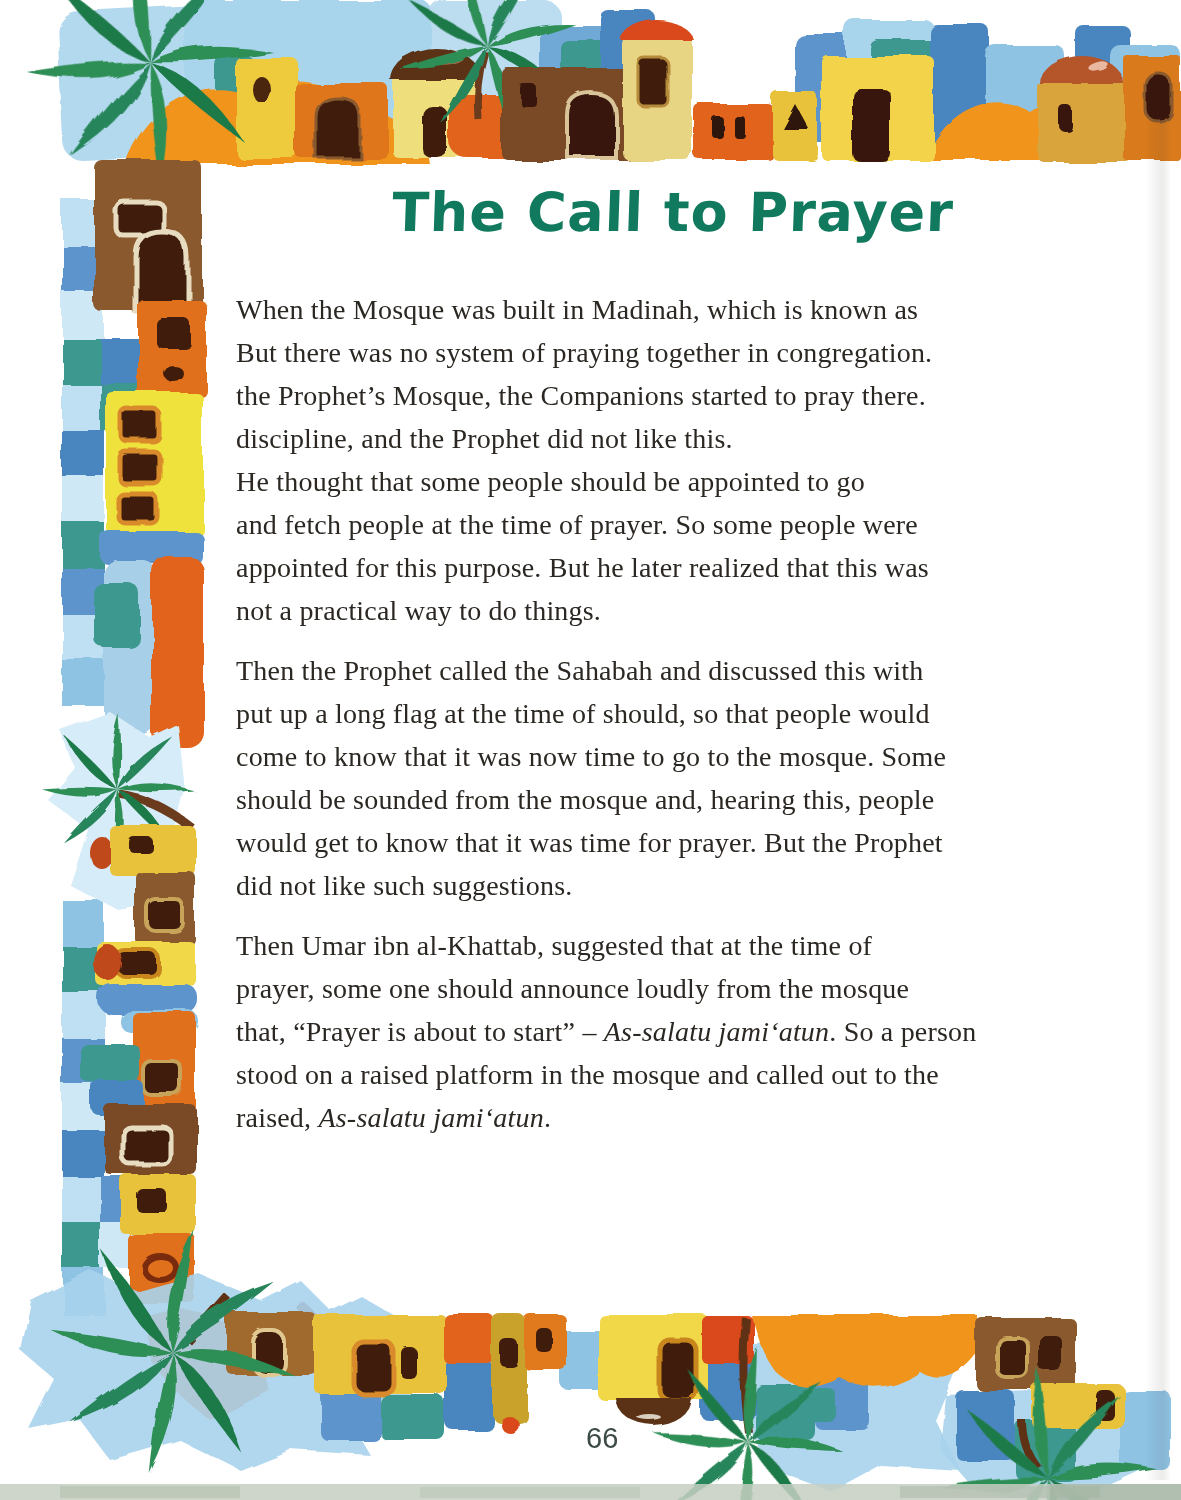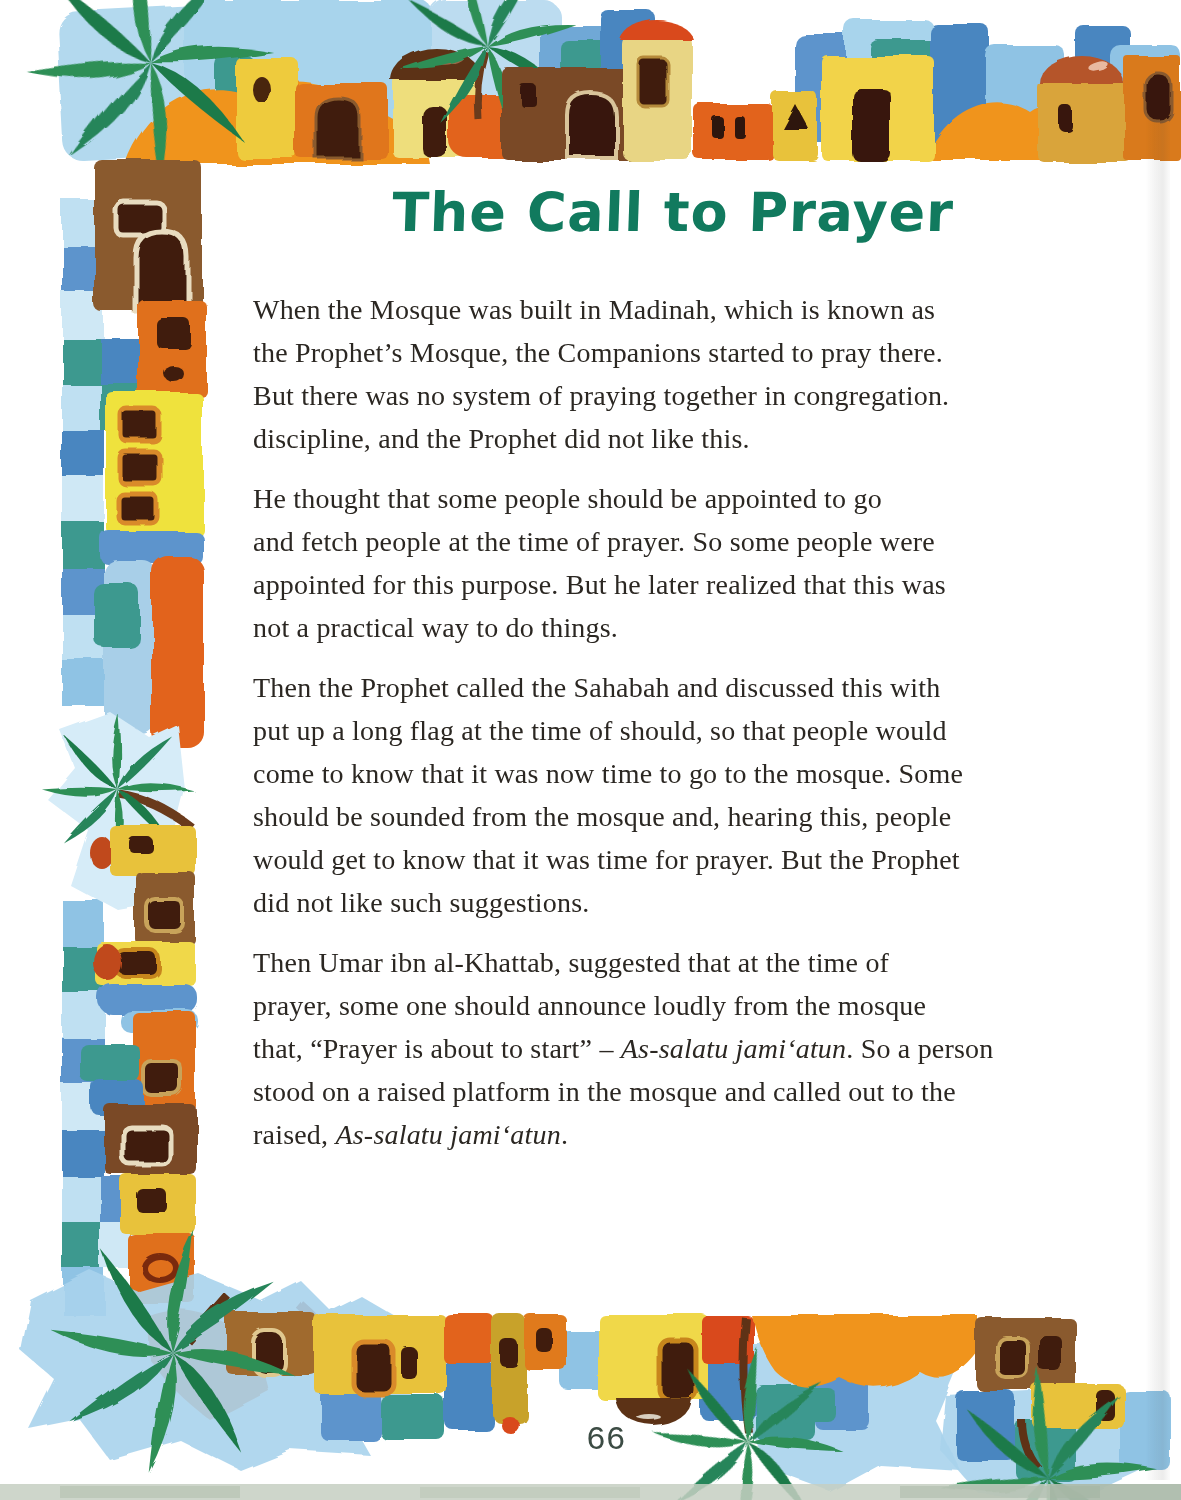--- a/index.html
+++ b/index.html
@@ -3,26 +3,26 @@
 <meta charset="utf-8">
 <style>
   html,body{margin:0;padding:0;background:#ffffff;}
   .page{position:relative;width:1181px;height:1500px;background:#ffffff;overflow:hidden;
         font-family:"Liberation Serif","DejaVu Serif",serif;}
   .border-art{position:absolute;left:0;top:0;width:1181px;height:1500px;z-index:0;}
   .content{position:absolute;left:236px;top:172px;width:874px;z-index:2;}
   .title{font-family:"DejaVu Sans",sans-serif;font-weight:700;font-size:54px;line-height:82px;
          color:#117a5e;text-align:center;letter-spacing:1px;margin:0 0 34px 0;transform:skewX(-2deg);}
   .body-text{color:#2b2722;font-size:28px;line-height:43px;letter-spacing:0.2px;}
-  .para{margin:17px;}
+  .para{margin:0;}
   .para.gap{margin-bottom:17px;}
   .line{display:block;white-space:nowrap;}
   em{}
-  .page-number{position:absolute;left:586px;top:1422px;z-index:2;font-size:33px;color:#3c4c44;
-               font-family:Liberation Mono, monospace;}
+  .page-number{position:absolute;left:586px;top:1422px;z-index:2;font-size:29px;color:#3c4c44;
+               font-family:Liberation Sans, sans-serif;}
 </style>
 </head>
 <body>
 
 <div class="page">
 
   <svg class="border-art" viewBox="0 0 1181 1500" aria-hidden="true">
     <defs>
       <filter id="wc" x="-20%" y="-20%" width="140%" height="140%">
         <feTurbulence type="fractalNoise" baseFrequency="0.018" numOctaves="3" result="n"></feTurbulence>
@@ -239,22 +239,22 @@
       <rect x="900" y="1486" width="200" height="12" fill="#b4c0b0" opacity="0.7"></rect>
       <rect x="1050" y="1484" width="131" height="16" fill="#9fb09e" opacity="0.6"></rect>
     </g>
   </svg>
 
   <div class="content">
     <h1 class="title">The Call to Prayer</h1>
     <div class="body-text">
         <p class="para">
           <span class="line"><span>When the Mosque was built in Madinah, which is known as</span></span>
+          <span class="line"><span>But there was no system of praying together in congregation.</span></span>
           <span class="line"><span>the Prophet’s Mosque, the Companions started to pray there.</span></span>
-          <span class="line"><span>But there was no system of praying together in congregation.</span></span>
           <span class="line"><span>discipline, and the Prophet did not like this.</span></span>
         </p>
         <p class="para gap">
           <span class="line"><span>He thought that some people should be appointed to go</span></span>
           <span class="line"><span>and fetch people at the time of prayer. So some people were</span></span>
           <span class="line"><span>appointed for this purpose. But he later realized that this was</span></span>
           <span class="line"><span>not a practical way to do things.</span></span>
         </p>
         <p class="para gap">
           <span class="line"><span>Then the Prophet called the Sahabah and discussed this with</span></span>

